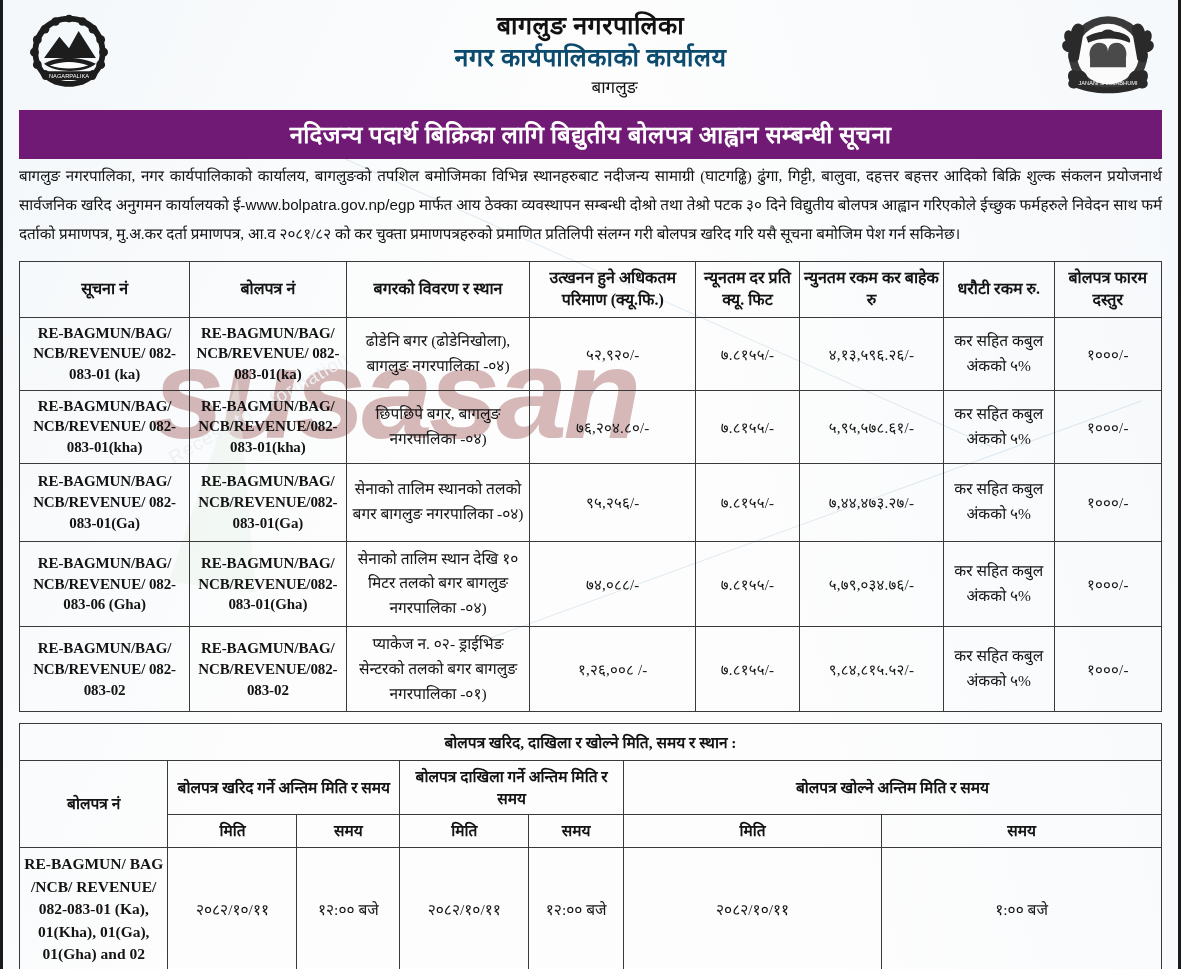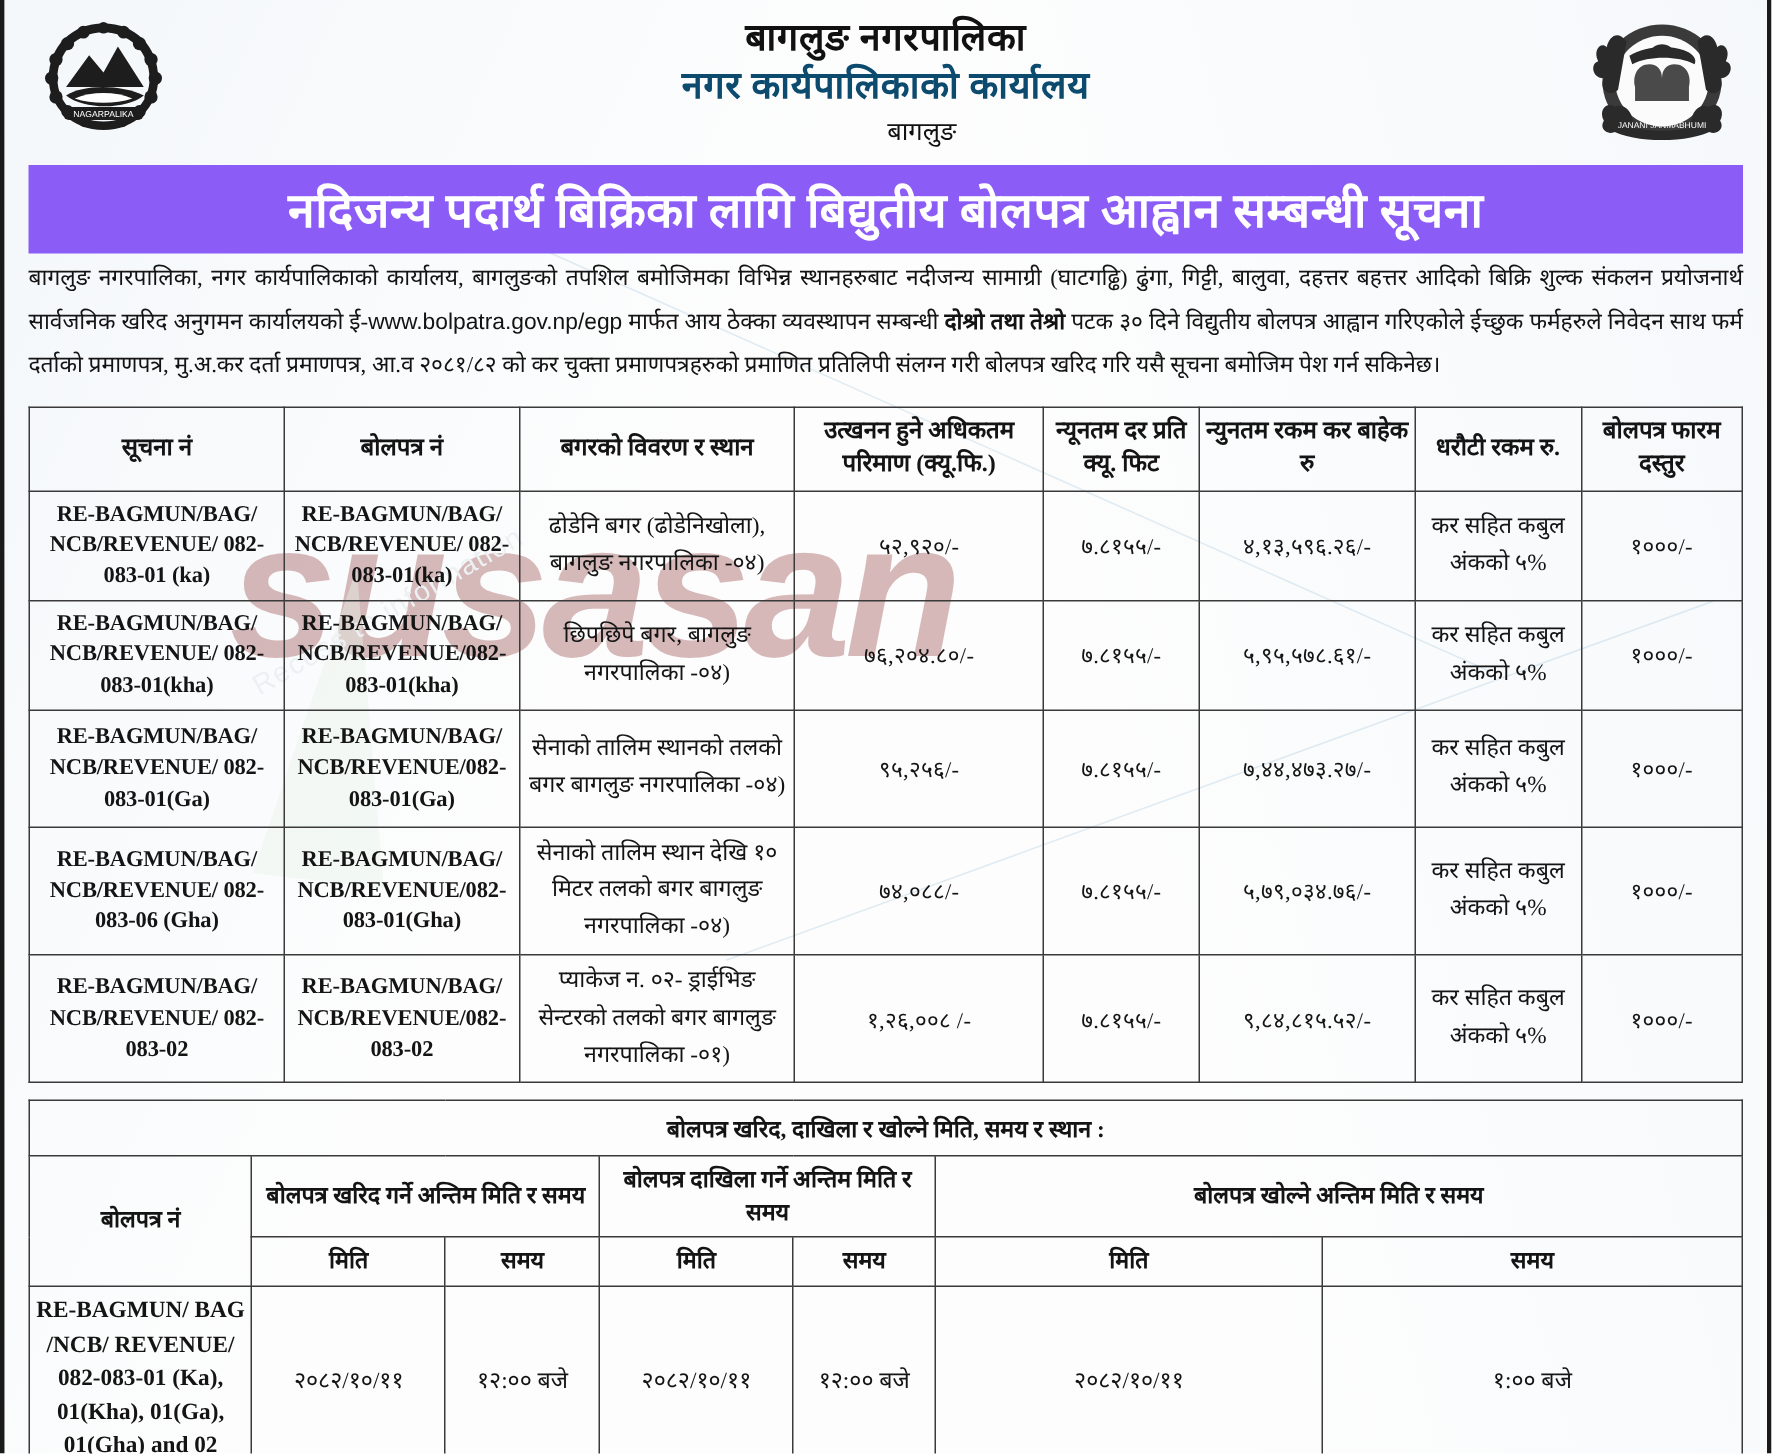--- a/index.html
+++ b/index.html
@@ -128,25 +128,25 @@
     font-family: "Liberation Serif", "DejaVu Serif", serif;
     font-size: 17px;
     font-weight: normal;
     line-height: 1.5;
     color: #111;
     padding-left: 48px;
   }
 
   
   .title-bar {
-    background: #8b5cf6;
+    background: #701a75;
     color: #ffffff;
     text-align: center;
     font-family: "Liberation Serif", "DejaVu Serif", serif;
-    font-size: 32px;
+    font-size: 24px;
     font-weight: bold;
     letter-spacing: .4px;
     padding: 7px 10px 9px;
     margin: 2px 16px 0 16px;
   }
   .pub-date {
     text-align: center;
     font-family: "Liberation Serif", "DejaVu Serif", serif;
     font-size: 16px;
     font-weight: bold;
@@ -156,21 +156,21 @@
 
   
   .intro {
     margin: 2px 16px 10px 16px;
     font-family: "Liberation Serif", "DejaVu Serif", serif;
     font-size: 15.2px;
     line-height: 1.92;
     text-align: justify;
     color: #131313;
   }
-  .intro b { font-weight: bold; }
+  .intro b { font-weight: normal; }
   .intro .url { font-family: Liberation Sans, sans-serif; }
 
   
   table {
     border-collapse: collapse;
     width: calc(100% - 32px);
     margin: 12px 16px;
     table-layout: fixed;
     background: rgba(255,255,255,0.0);
   }

